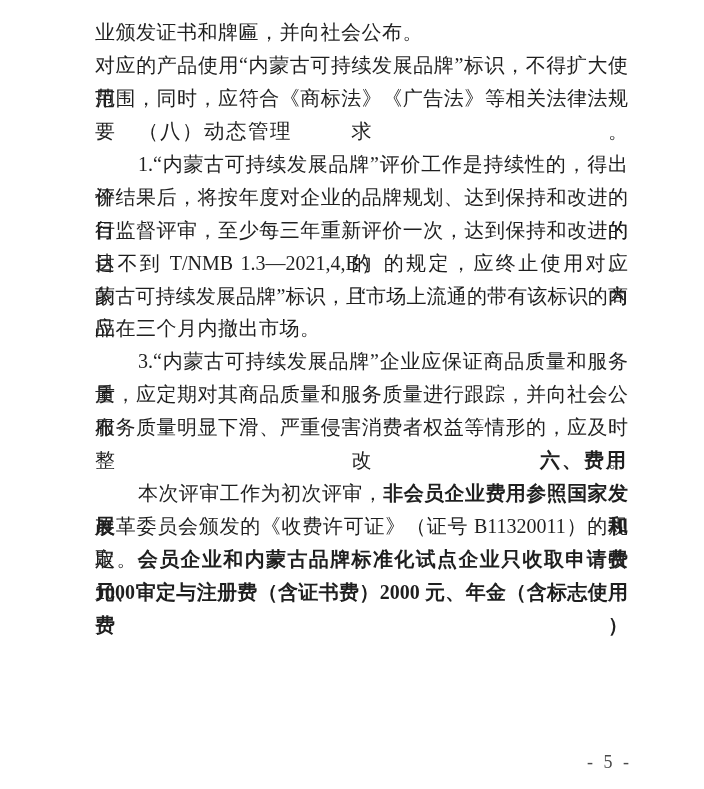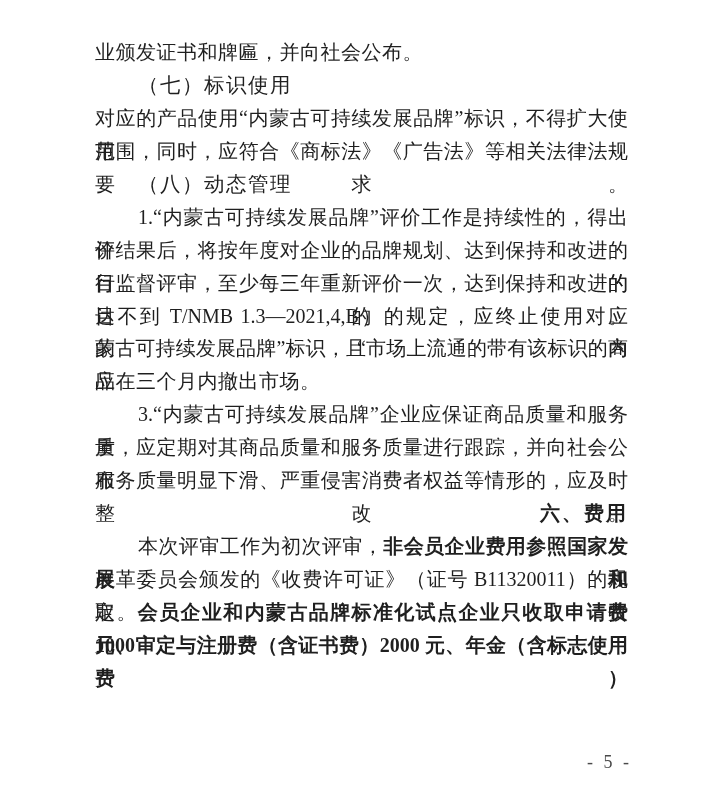--- a/index.html
+++ b/index.html
@@ -8,21 +8,20 @@
     background: #ffffff;
     font-family: "Liberation Serif", "DejaVu Serif", serif;
     color: #1f1f1f;
     position: relative;
     overflow: hidden;
   }
   .page {
     position: absolute;
     inset: 0;
     padding: 16px 76px 0 95px;
-    margin-top: 20px;
   }
   .ln {
     width: 533px;
     line-height: 32.95px;
     height: 32.95px;
     font-size: 20px;
     white-space: nowrap;
     letter-spacing: 0.5px;
   }
   .just {
@@ -52,21 +51,20 @@
     font-family: "Liberation Serif", "DejaVu Serif", serif;
   }
 </style>
 </head>
 <body>
 
 <div class="page">
 
   <div class="ln"><span>业颁发证书和牌匾，并向社会公布。</span></div>
 
-  <div class="ln ind h-kai"><span>（七）标识使用</span></div>
 
   <div class="ln just"><span>对应的产品使用“内蒙古可持续发展品牌”标识，不得扩大使用</span></div>
   <div class="ln just"><span>范围，同时，应符合《商标法》《广告法》等相关法律法规要求。</span></div>
 
   <div class="ln ind h-kai"><span>（八）动态管理</span></div>
 
   <div class="ln ind just"><span>1.“内蒙古可持续发展品牌”评价工作是持续性的，得出评</span></div>
   <div class="ln just"><span>价结果后，将按年度对企业的品牌规划、达到保持和改进的目的</span></div>
   <div class="ln just"><span>行监督评审，至少每三年重新评价一次，达到保持和改进的目的。</span></div>
 

